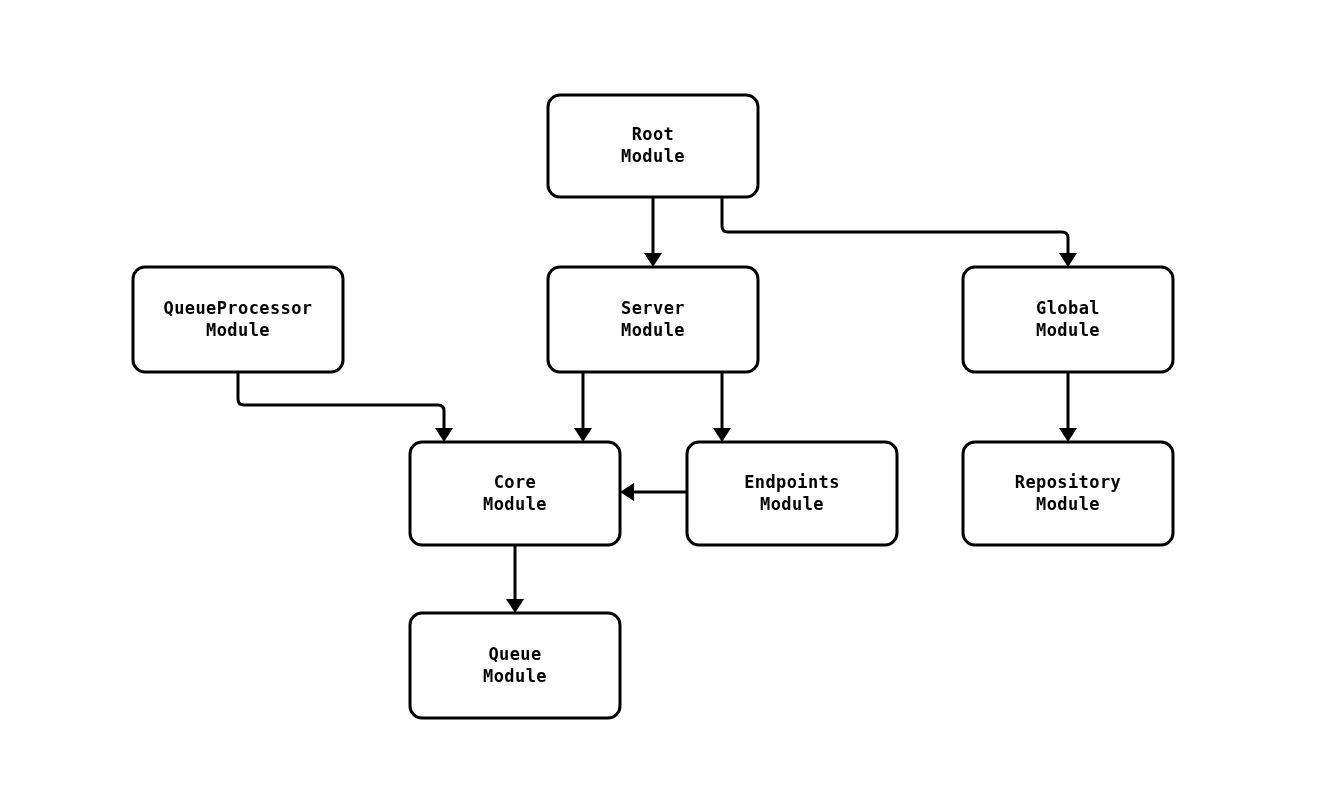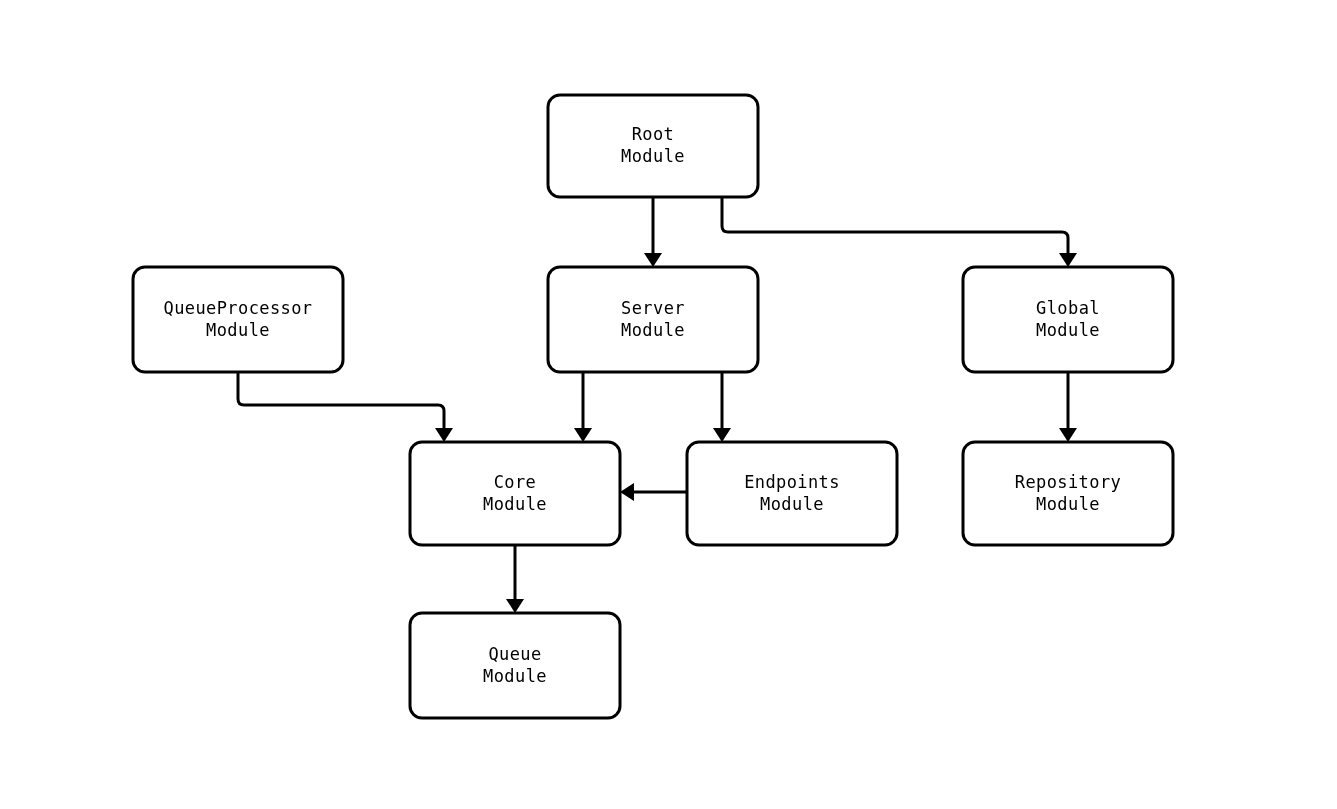--- a/index.html
+++ b/index.html
@@ -11,20 +11,21 @@
     width: 1337px;
     height: 809px;
     font-family: "DejaVu Sans Mono", "Liberation Mono", monospace;
     overflow: hidden;
   }
   #diagram-root {
     position: relative;
     width: 1337px;
     height: 809px;
     background: #ffffff;
+    font-weight: bold;
   }
   svg#diagram-canvas {
     position: absolute;
     top: 0;
     left: 0;
     width: 1337px;
     height: 809px;
     display: block;
   }
   .node-rect {

